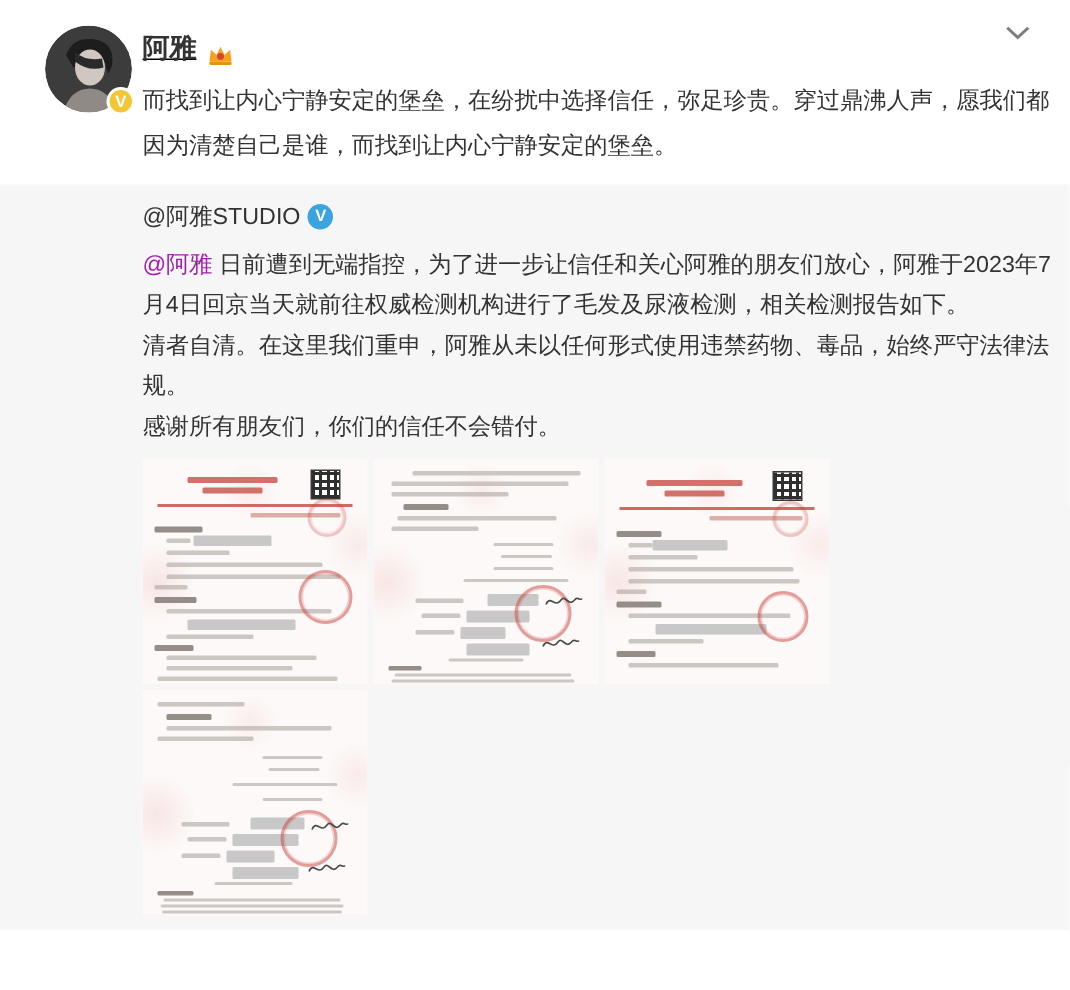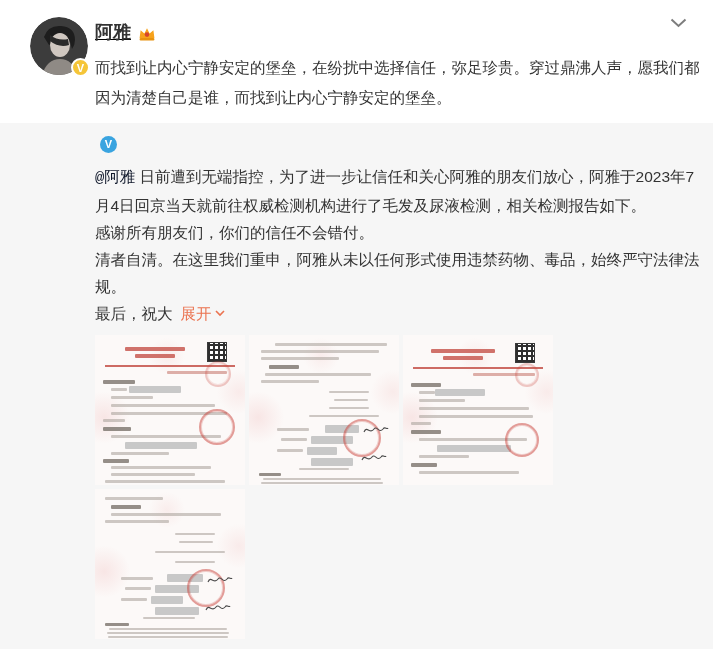--- a/index.html
+++ b/index.html
@@ -11,36 +11,36 @@
   .collapse { position:absolute; top:14px; right:26px; cursor:pointer; }
   .avatar { position:absolute; left:30px; top:17px; width:58px; height:58px; }
   .avatar-img { width:58px; height:58px; border-radius:50%; overflow:hidden; display:block; }
   .vbadge { position:absolute; width:17px; height:17px; border-radius:50%;
             color:#fff; font-size:11px; font-weight:bold; line-height:17px;
             text-align:center; display:inline-block; }
   .vbadge.yellow { right:-2px; bottom:-2px; background:#f5c538; border:2px solid #fff;
                    width:19px; height:19px; line-height:16px; }
   .vbadge.blue { position:relative; background:#3aa4e0; margin-left:5px; top:2px; }
   .head { margin-left:95px; padding-top:21px; }
-  .name-row { display:flex; align-items:center; gap:7px;text-decoration:underline; }
+  .name-row { display:flex; align-items:flex-end; gap:7px;text-decoration:underline; }
   .name { font-size:18px; font-weight:bold; color:#333; line-height:23px; cursor:pointer; }
   .crown { display:inline-flex; margin-top:2px; }
   .meta { margin-top:5px; font-size:14px; color:#e5954b; line-height:18px; }
 
   
   .content { margin:9px 20px 0 95px; width:606px; font-size:15.5px;
              color:#333; line-height:30px; }
 
   
   .quote { margin-top:10px; width:713px; background:#f6f6f6;
            padding:11px 20px 10px 95px; }
   .q-header { display:flex; align-items:flex-start; height:24px; margin-bottom:5px; }
   .q-name { font-size:15.5px; color:#333; line-height:22px; cursor:pointer; }
   .q-p { width:606px; font-size:15.5px; color:#333; line-height:27px; }
-  .mention { color:#0f172a; text-decoration:none; cursor:pointer;font-family:Liberation Mono, monospace; }
+  .mention { color:#a21caf; text-decoration:none; cursor:pointer; }
   .expand { color:#eb7350; text-decoration:none; cursor:pointer; margin-left:8px;
             display:inline-flex; align-items:center; gap:3px; }
 
   
   .grid { margin-top:8px; width:460px; display:flex; flex-wrap:wrap; gap:4px; }
   .doc { position:relative; width:150px; height:150px; background:#fcf9f8;
          overflow:hidden; cursor:pointer; }
   .doc::before { content:""; position:absolute; inset:0; pointer-events:none;
     background:
       radial-gradient(circle at 6% 55%, rgba(233,160,160,.22), transparent 16%),
@@ -96,32 +96,27 @@
           <circle cx="9" cy="8.6" r="2.3" fill="#d6442a"></circle>
         </svg>
       </span>
     </div>
   </div>
 
   <div class="content">而找到让内心宁静安定的堡垒，在纷扰中选择信任，弥足珍贵。穿过鼎沸人声，愿我们都因为清楚自己是谁，而找到让内心宁静安定的堡垒。</div>
 
   <div class="quote">
     <div class="q-header">
+      <span class="q-name">@阿雅STUDIO</span>
       <span class="vbadge blue">V</span>
     </div>
 
     <p class="q-p"><a class="mention">@阿雅</a><span> 日前遭到无端指控，为了进一步让信任和关心阿雅的朋友们放心，阿雅于2023年7月4日回京当天就前往权威检测机构进行了毛发及尿液检测，相关检测报告如下。</span></p>
+    <p class="q-p">清者自清。在这里我们重申，阿雅从未以任何形式使用违禁药物、毒品，始终严守法律法规。</p>
     <p class="q-p">感谢所有朋友们，你们的信任不会错付。</p>
-    <p class="q-p">清者自清。在这里我们重申，阿雅从未以任何形式使用违禁药物、毒品，始终严守法律法规。</p>
-    <p class="q-p"><span>最后，祝大</span><a class="expand">
-          <span>展开</span>
-          <svg width="10" height="7" viewBox="0 0 10 7">
-            <path d="M1 1l4 4 4-4" fill="none" stroke="#eb7350" stroke-width="1.6"></path>
-          </svg>
-        </a></p>
 
     <div class="grid">
       <div class="doc">
           <i class="ln-r" style="left: 30px; top: 12px; width: 60px; height: 4px;"></i>
           <i class="ln-r" style="left: 40px; top: 19px; width: 40px; height: 4px;"></i>
           <i class="qr" style="left: 112px; top: 7px; width: 20px; height: 20px;"></i>
           <i class="rule" style="left: 10px; top: 30px; width: 130px; height: 2px;"></i>
           <i class="ln-lr" style="left: 72px; top: 36px; width: 60px; height: 3px;"></i>
           <i class="ln-d" style="left: 8px; top: 45px; width: 32px; height: 4px;"></i>
           <i class="ln-g" style="left: 16px; top: 53px; width: 16px; height: 3px;"></i>

